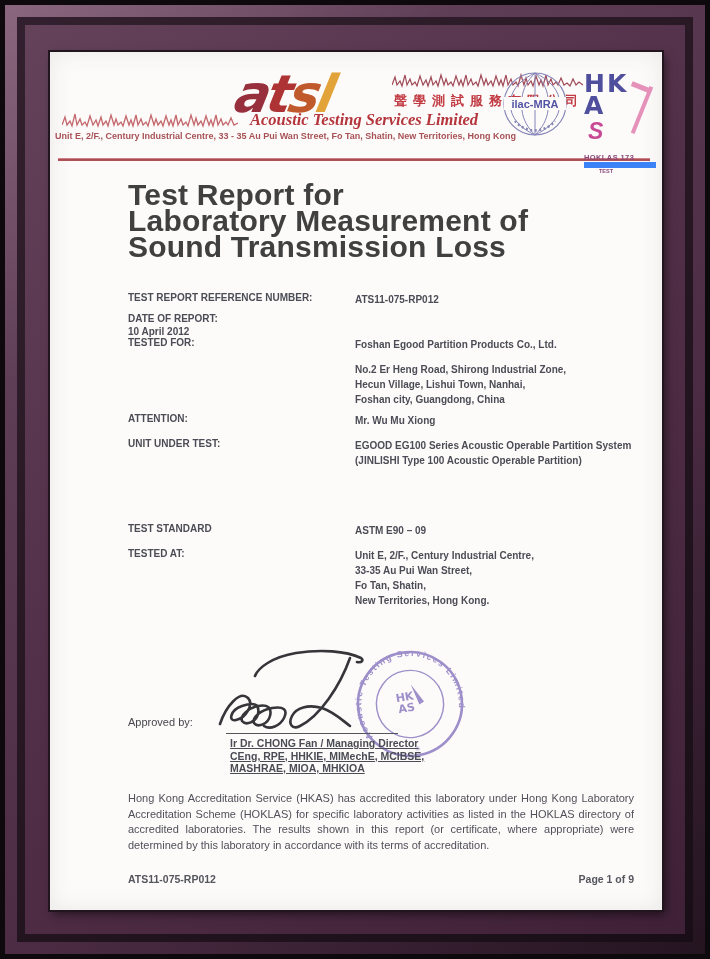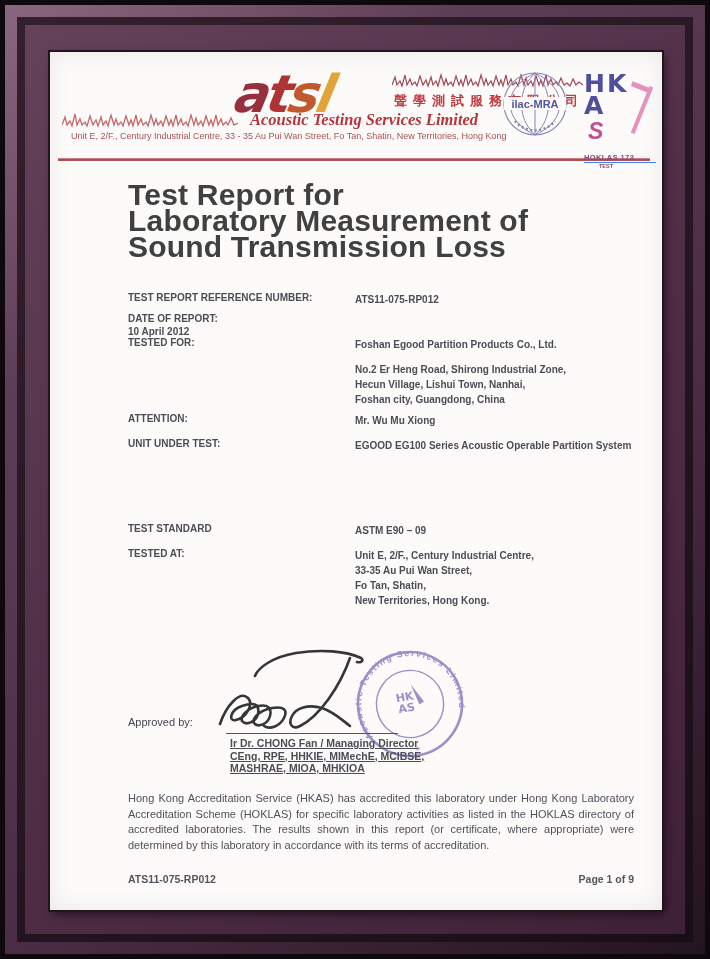--- a/index.html
+++ b/index.html
@@ -25,42 +25,42 @@
     font-style:italic;font-weight:bold;font-size:52px;line-height:52px;
     letter-spacing:-3px;transform:skewX(-12deg);white-space:nowrap;}
   .atsl-letters span{position:static;}
   .lg-a{color:#972f3c;} .lg-t{color:#ad3334;} .lg-s{color:#c05a2c;} .lg-l{color:#e3a33b;}
   .zig-left{left:12px;top:56px;}
   .zig-right{left:342px;top:18px;}
   .cn-name{left:344px;top:40px;font-size:13px;font-weight:bold;color:#c23b43;
     letter-spacing:6px;white-space:nowrap;}
   .en-name{left:200px;top:58px;font-family:"Liberation Serif",serif;
     font-style:italic;font-weight:bold;font-size:16.5px;color:#b5353d;white-space:nowrap;}
-  .hd-addr{left:21px;top:79px;font-size:9px;font-weight:normal;color:#a85156;white-space:nowrap;}
+  .hd-addr{left:5px;top:79px;font-size:9px;font-weight:bold;color:#a85156;white-space:nowrap;}
   .hd-contacts{left:14px;top:92px;display:flex;gap:14px;font-size:9px;font-weight:bold;color:#a85156;white-space:nowrap;}
   .hd-contacts span{position:static;}
   .hd-rule{left:8px;top:106px;width:592px;height:3px;
     background:linear-gradient(180deg,#dc9aa0 0%,#a8444b 55%,#b25a5f 100%);}
   .ilac-logo{left:452px;top:19px;}
   
   .hkas-logo{left:534px;top:21px;width:72px;height:110px;}
   .hkas-logo span,.hkas-logo div{position:static;display:block;}
   .hkas-hk{font-family:"DejaVu Sans",sans-serif;font-weight:bold;font-size:25px;
     line-height:21px;color:#4f4f9e;letter-spacing:2px;}
   .hkas-row2{display:flex;align-items:baseline;}
   .hkas-a{font-family:"DejaVu Sans",sans-serif;font-weight:bold;font-size:25px;
     line-height:24px;color:#4f4f9e;display:inline;}
   .hkas-s{font-style:italic;font-weight:bold;font-size:23px;color:#c84a94;
     display:inline;margin-left:4px;}
   .tsq-v{position:absolute !important;right:12px;top:12px;width:4px;height:50px;
     background:#e591ba;transform:rotate(22deg);}
   .tsq-h{position:absolute !important;right:4px;top:12px;width:21px;height:5px;
     background:#e591ba;transform:rotate(22deg);}
   .hkas-hoklas{margin-top:8px;font-size:7.5px;font-weight:bold;color:#8a4676;
-    border-bottom:1px solid #3b82f6;display:inline-block;letter-spacing:.4px;width:auto;}
+    border-bottom:6px solid #3b82f6;display:inline-block;letter-spacing:.4px;width:auto;}
   .hkas-test{font-size:5.5px;font-weight:bold;color:#8a4676;width:44px;text-align:center;}
   
   .doc-title{left:78px;top:130px;font-size:30px;font-weight:bold;color:#404040;
     line-height:26px;letter-spacing:.2px;}
   .doc-title div{position:static;}
   
   .row{left:78px;width:508px;display:flex;font-size:10px;font-weight:bold;color:#4c4c56;}
   .row div{position:static;}
   .lab{width:227px;flex:none;}
   .val{width:278px;line-height:15px;}
@@ -164,20 +164,21 @@
 
   <div class="row r3">
     <div class="lab">ATTENTION:</div>
     <div class="val">Mr. Wu Mu Xiong</div>
   </div>
 
   <div class="row r4">
     <div class="lab">UNIT UNDER TEST:</div>
     <div class="val">
       <div class="just">EGOOD EG100 Series Acoustic Operable Partition System</div>
+      <div class="just">(JINLISHI Type 100 Acoustic Operable Partition)</div>
     </div>
   </div>
 
   <div class="row r5">
     <div class="lab">TEST STANDARD</div>
     <div class="val">ASTM E90 – 09</div>
   </div>
 
   <div class="row r6">
     <div class="lab">TESTED AT:</div>

